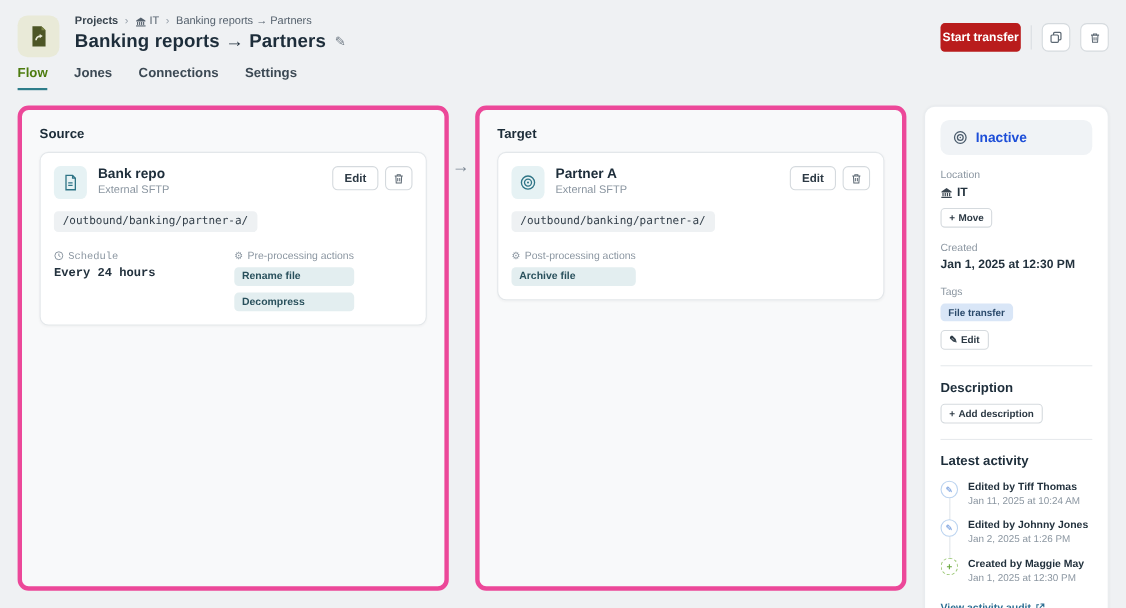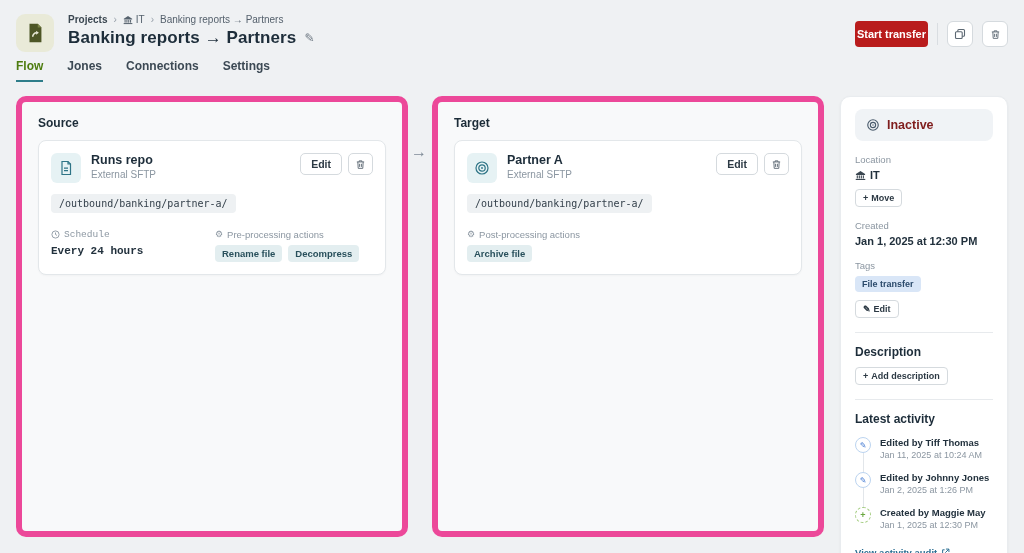--- a/index.html
+++ b/index.html
@@ -37,21 +37,21 @@
   }
 
   
   .tabs { position:absolute; left:16px; top:59px; display:flex; gap:24px; }
   .tab { font-size:12px; font-weight:700; color:#3c4954; padding-bottom:7px; cursor:pointer; }
   .tab.active { color:#4d7c0f; border-bottom:2.5px solid #2e7d8a; }
 
   
   .panel {
     position:absolute; top:96px; width:392px; height:441px;
-    background:#f8f9fa; border:6px solid #ec4899; border-radius:10px;
+    background:#f8f9fa; border:4px solid #ec4899; border-radius:10px;
     padding:14px 16px;
   }
   .panel.source { left:16px; }
   .panel.target { left:432px; }
   .panel-title { font-size:12px; font-weight:700; color:#1c2c38; margin-bottom:10px; }
   .flow-arrow { position:absolute; left:405px; top:143px; width:28px; text-align:center; font-size:16px; color:#7e8a96; }
 
   .card {
     background:#fff; border:1px solid #e3e7ea; border-radius:8px; padding:12px;
     box-shadow:0 1px 2px rgba(15,30,40,.03);
@@ -73,37 +73,37 @@
   .btn-sm.icon-only { padding:4px 6px; }
   .path-chip {
     display:inline-block; margin-top:11px; background:#eef1f3; border-radius:4px;
     padding:4px 8px; font-family:"DejaVu Sans Mono", monospace; font-size:10px; color:#34404b;
   }
   .meta-row { margin-top:16px; display:flex; }
   .meta-col.first { width:164px; flex:0 0 auto;font-family:Liberation Mono, monospace; }
   .meta-label { display:flex; align-items:center; gap:4px; font-size:9.5px; color:#8b96a1; }
   .meta-label .gear-glyph { font-size:9px; line-height:1; }
   .meta-value { margin-top:5px; font-size:11px; font-weight:700; color:#22313d; }
-  .chip-row { margin-top:5px; display:flex; gap:6px; }
+  .chip-row { margin-top:5px; display:flex; gap:6px;flex-direction:column; }
   .chip {
     background:#e3eef0; color:#29505c; font-size:9.5px; font-weight:700;
     padding:3px 7px; border-radius:4px; white-space:nowrap;
   }
 
   
   .sidebar {
     position:absolute; left:840px; top:96px; width:168px;
     background:#fff; border:1px solid #e9ecef; border-radius:10px;
     box-shadow:0 1px 3px rgba(20,30,40,.05);
     padding:12px 14px 14px;
   }
   .status-box {
     background:#f0f3f6; border-radius:8px; padding:9px 11px;
     display:flex; align-items:center; gap:7px;
-    font-size:12.5px; font-weight:700; color:#7f1d1d;
+    font-size:12.5px; font-weight:700; color:#1d4ed8;
   }
   .side-label { font-size:9.5px; color:#8b96a1; margin-top:13px; }
   .side-value { font-size:11px; font-weight:700; color:#22313d; margin-top:4px; }
   .side-value.loc { display:flex; align-items:center; gap:4px; }
   .btn-xs {
     margin-top:8px; font-family:inherit; font-size:9px; font-weight:700; color:#2c3944;
     background:#fff; border:1px solid #d5dade; border-radius:4px; padding:3px 7px;
     display:inline-flex; align-items:center; gap:3px; cursor:pointer;
   }
   .tag {
@@ -195,21 +195,21 @@
   <div class="card">
     <div class="card-head">
       <div class="card-icon">
         <svg viewBox="0 0 16 16" width="16" height="16" fill="none" stroke="#2e7486" stroke-width="1.2">
           <path d="M4 1.5h6l2.5 2.5v10.5H4z"></path>
           <path d="M10 1.5V4h2.5"></path>
           <path d="M6 8.2h4M6 10.6h4"></path>
         </svg>
       </div>
       <div class="card-names">
-        <div class="card-name">Runs repo</div>
+        <div class="card-name">Bank repo</div>
         <div class="card-type">External SFTP</div>
       </div>
       <div class="card-actions">
         <button class="btn-sm">Edit</button>
         <button class="btn-sm icon-only">
           <svg viewBox="0 0 12 12" width="11" height="11" fill="none" stroke="#5c6873" stroke-width="1">
             <path d="M2 3.2h8"></path>
               <path d="M4.5 3.2V2h3v1.2"></path>
             <path d="M3.1 3.2l.4 7h5l.4-7"></path>
               <path d="M5 5.2v3.4M7 5.2v3.4"></path>

